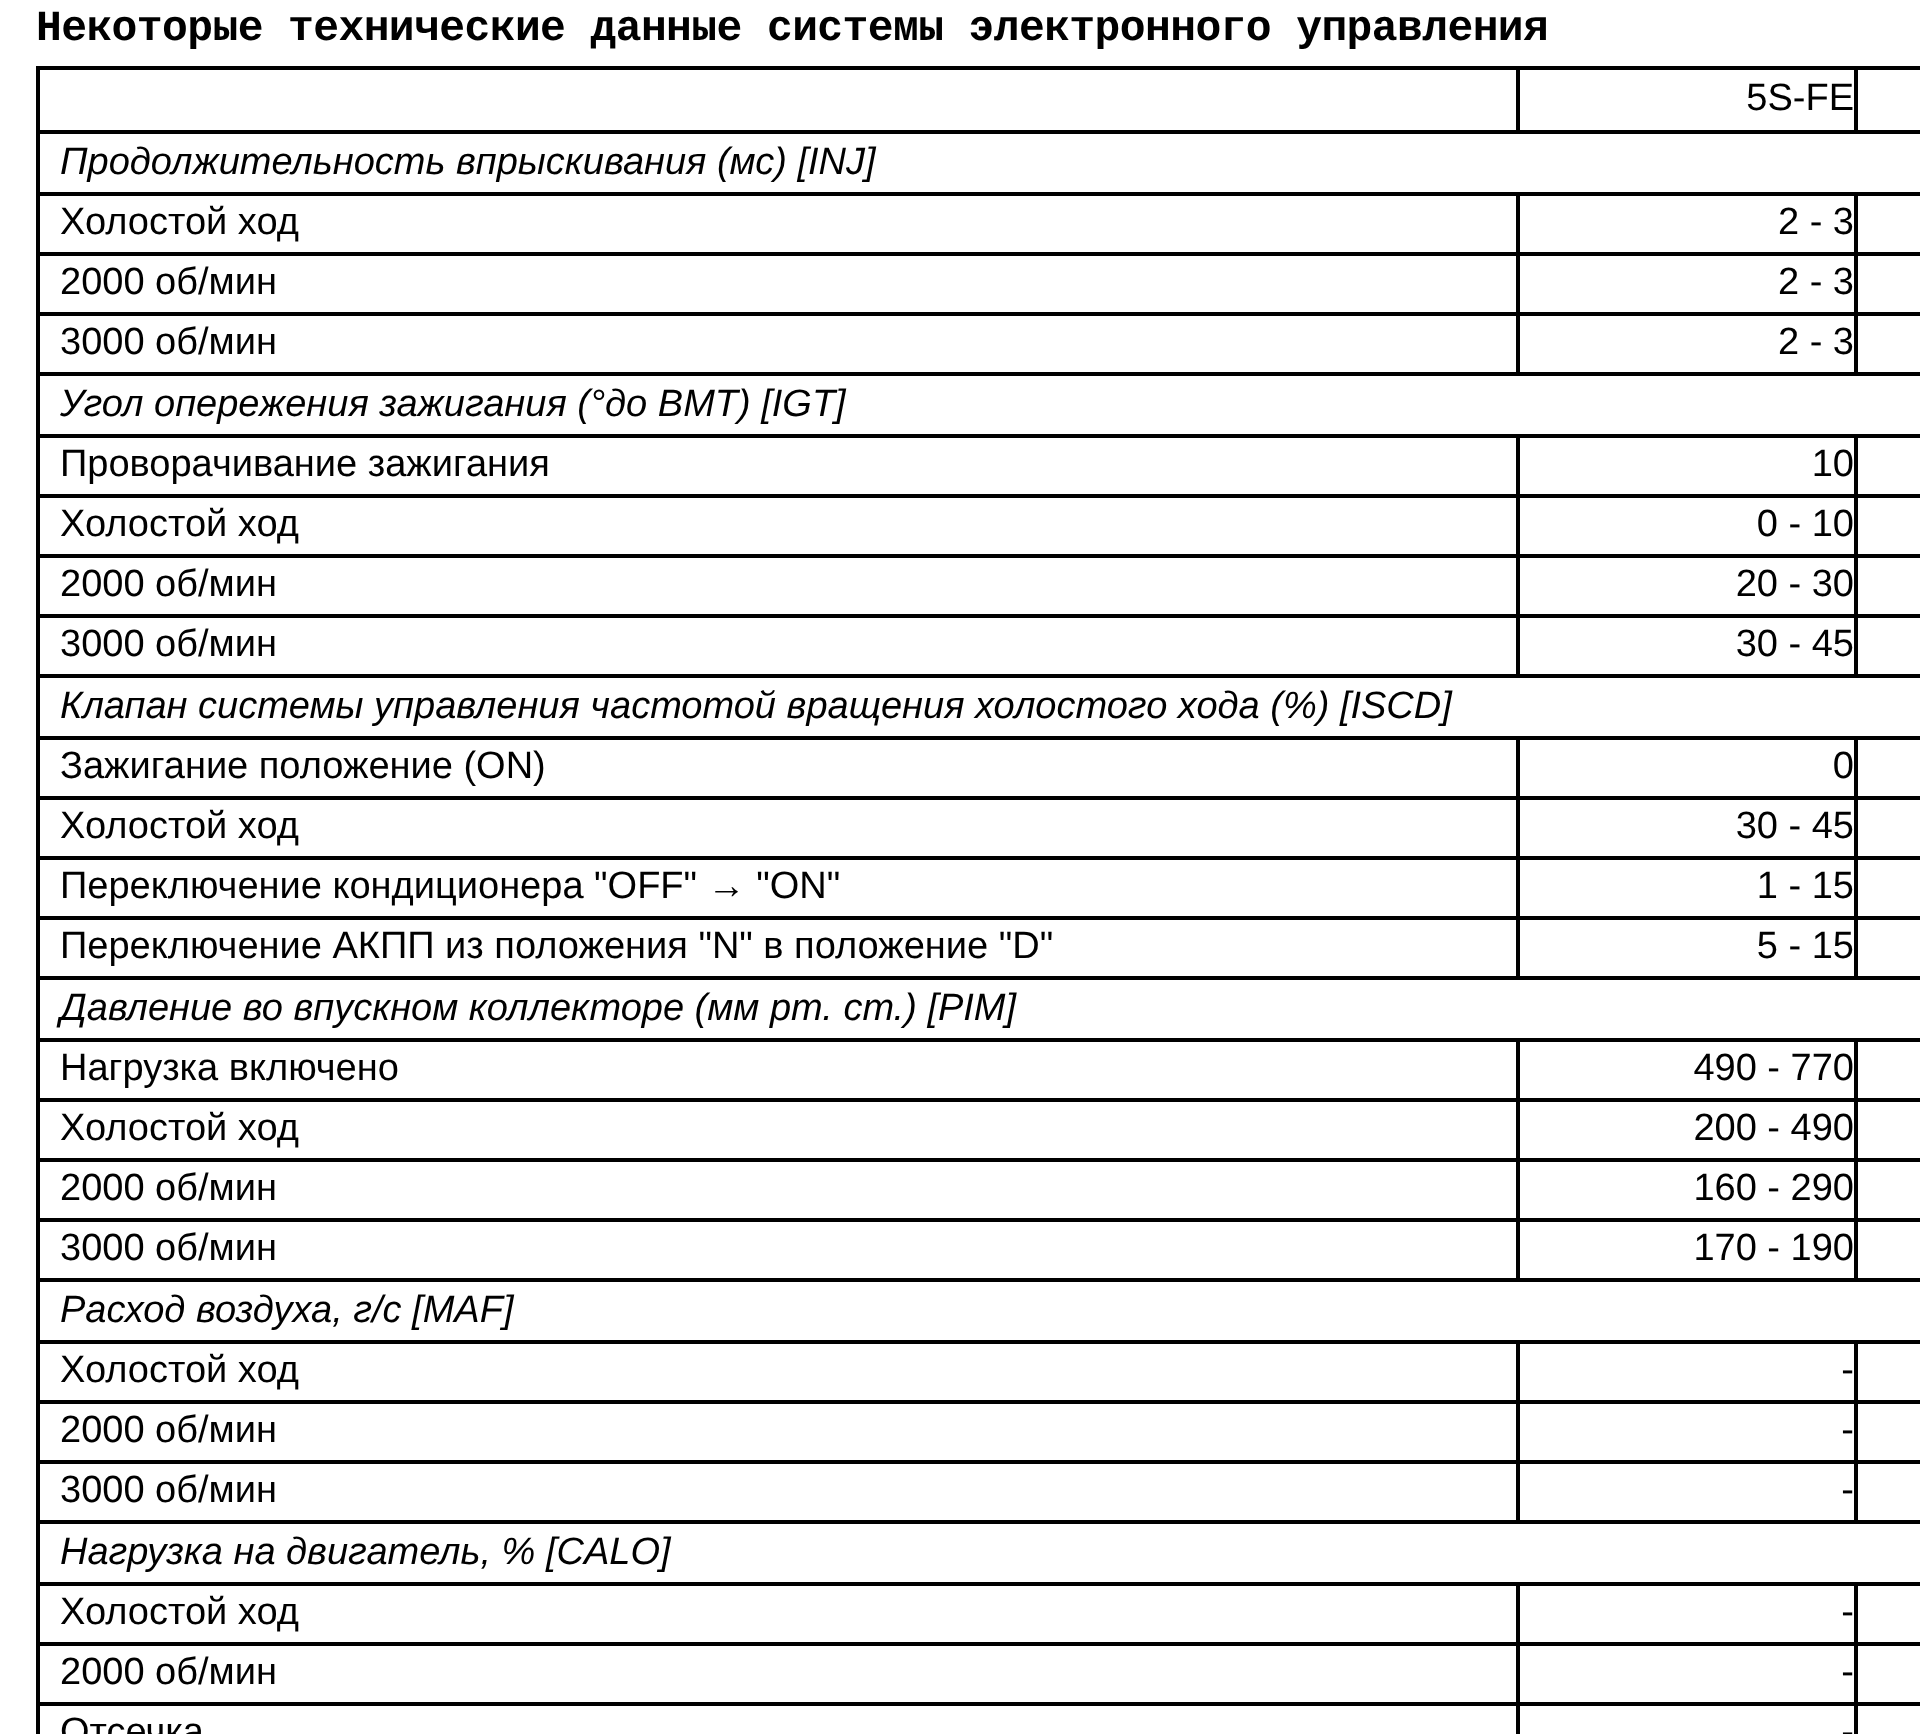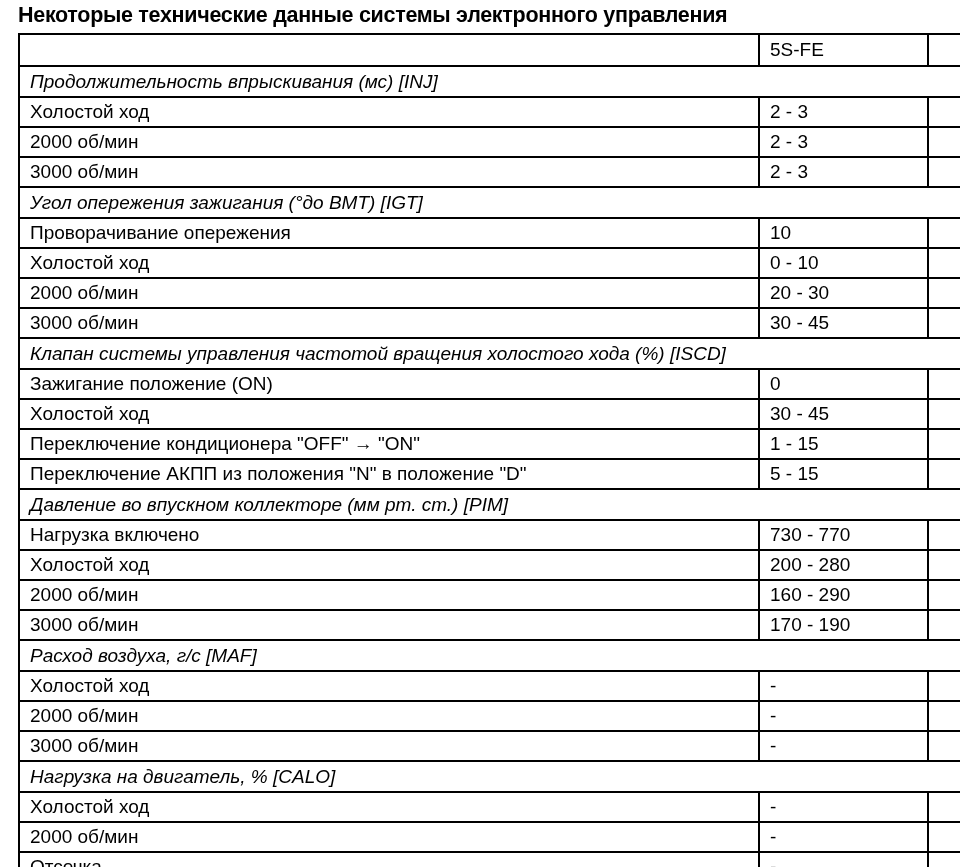--- a/index.html
+++ b/index.html
@@ -24,20 +24,21 @@
 
   .doc-title {
     position: absolute;
     left: 18px;
     top: 1px;
     font-size: 21.5px;
     font-weight: bold;
     letter-spacing: -0.3px;
     white-space: nowrap;
     line-height: 28px;
+    font-family: Liberation Mono, monospace;
   }
 
   .table-wrap {
     position: absolute;
     left: 18px;
     top: 33px;
     width: 1010px; 
   }
 
   table.spec {
@@ -56,21 +57,21 @@
     height: 28px;
     padding: 0 0 0 10px;
     font-size: 19px;
     line-height: 26px;
     vertical-align: middle;
     white-space: nowrap;
     overflow: hidden;
   }
 
   td.val {
-    text-align: left;
+    text-align: right;
     padding: 0;
     font-size: 19px;
     margin-left: 20px;
   }
 
   
   tr.head td { height: 30px; }
   tr.head td.label { border-left: 2px solid #000; }
 
   
@@ -122,21 +123,21 @@
           </tr>
           <tr class="data-row">
             <td class="label">3000 об/мин</td>
             <td class="val">2 - 3</td>
             <td class="val"></td>
           </tr>
           <tr class="section-row">
             <td class="section" colspan="3">Угол опережения зажигания (°до ВМТ) [IGT]</td>
           </tr>
           <tr class="data-row">
-            <td class="label">Проворачивание опережения</td>
+            <td class="label">Проворачивание зажигания</td>
             <td class="val">10</td>
             <td class="val"></td>
           </tr>
           <tr class="data-row">
             <td class="label">Холостой ход</td>
             <td class="val">0 - 10</td>
             <td class="val"></td>
           </tr>
           <tr class="data-row">
             <td class="label">2000 об/мин</td>
@@ -169,26 +170,26 @@
           <tr class="data-row">
             <td class="label">Переключение АКПП из положения "N" в положение "D"</td>
             <td class="val">5 - 15</td>
             <td class="val"></td>
           </tr>
           <tr class="section-row">
             <td class="section" colspan="3">Давление во впускном коллекторе (мм рт. ст.) [PIM]</td>
           </tr>
           <tr class="data-row">
             <td class="label">Нагрузка включено</td>
-            <td class="val">730 - 770</td>
-            <td class="val"></td>
-          </tr>
-          <tr class="data-row">
-            <td class="label">Холостой ход</td>
-            <td class="val">200 - 280</td>
+            <td class="val">490 - 770</td>
+            <td class="val"></td>
+          </tr>
+          <tr class="data-row">
+            <td class="label">Холостой ход</td>
+            <td class="val">200 - 490</td>
             <td class="val"></td>
           </tr>
           <tr class="data-row">
             <td class="label">2000 об/мин</td>
             <td class="val">160 - 290</td>
             <td class="val"></td>
           </tr>
           <tr class="data-row">
             <td class="label">3000 об/мин</td>
             <td class="val">170 - 190</td>

